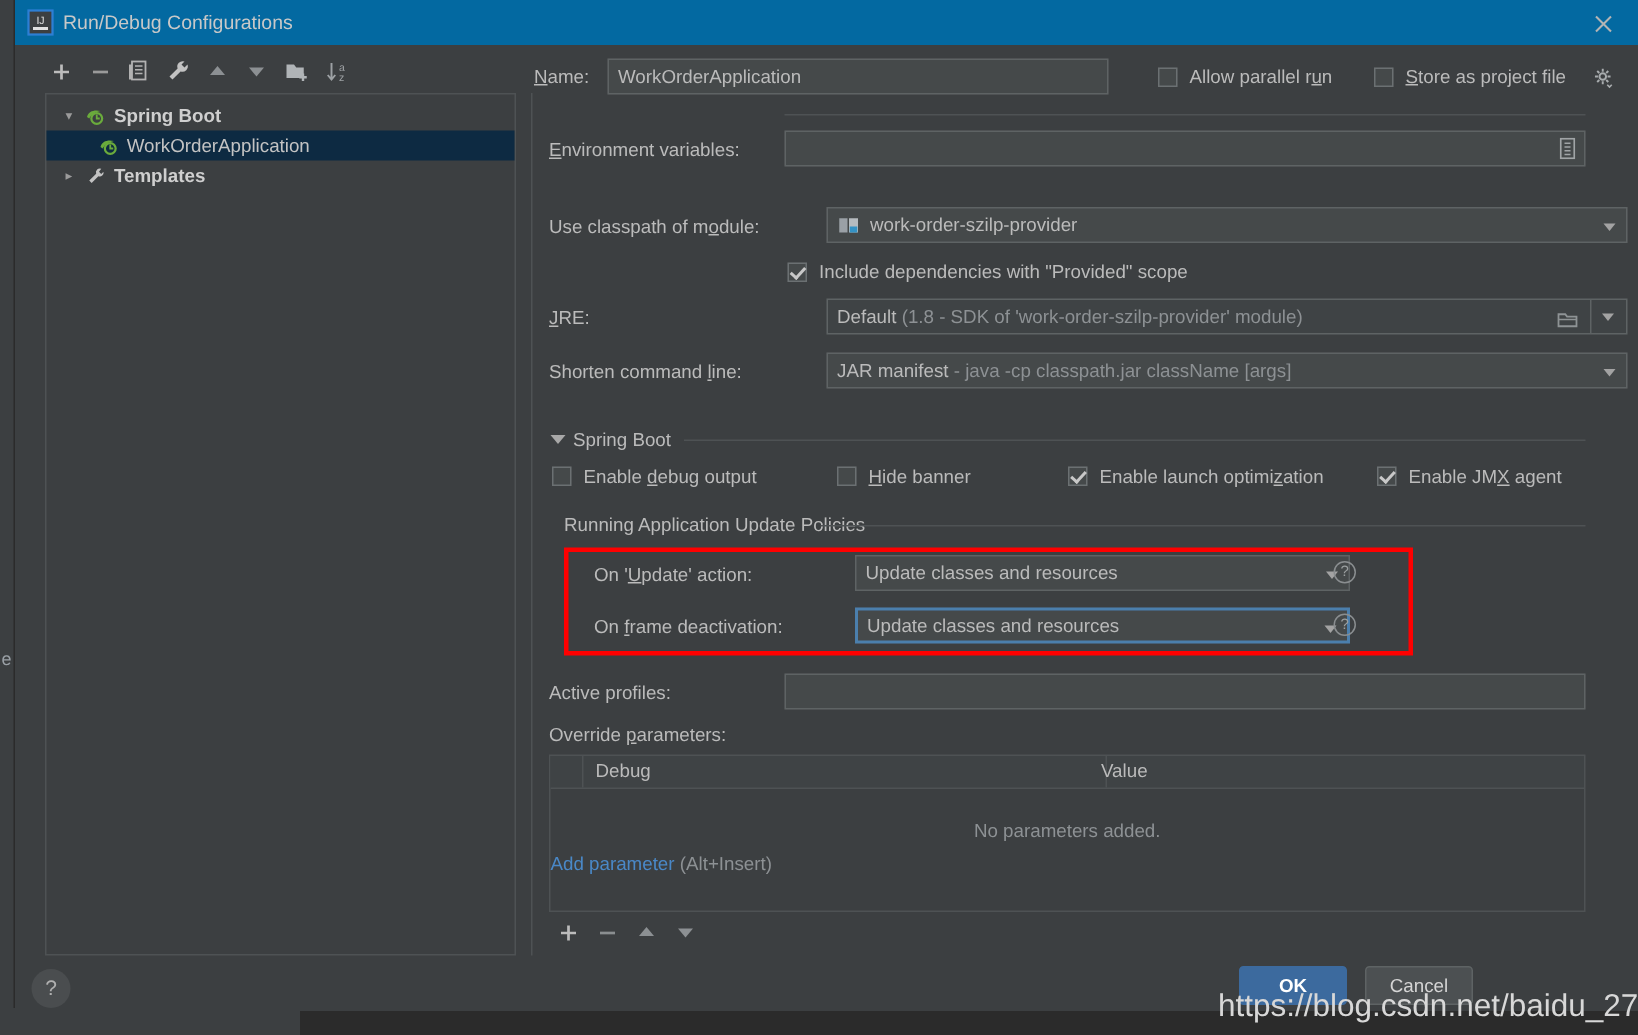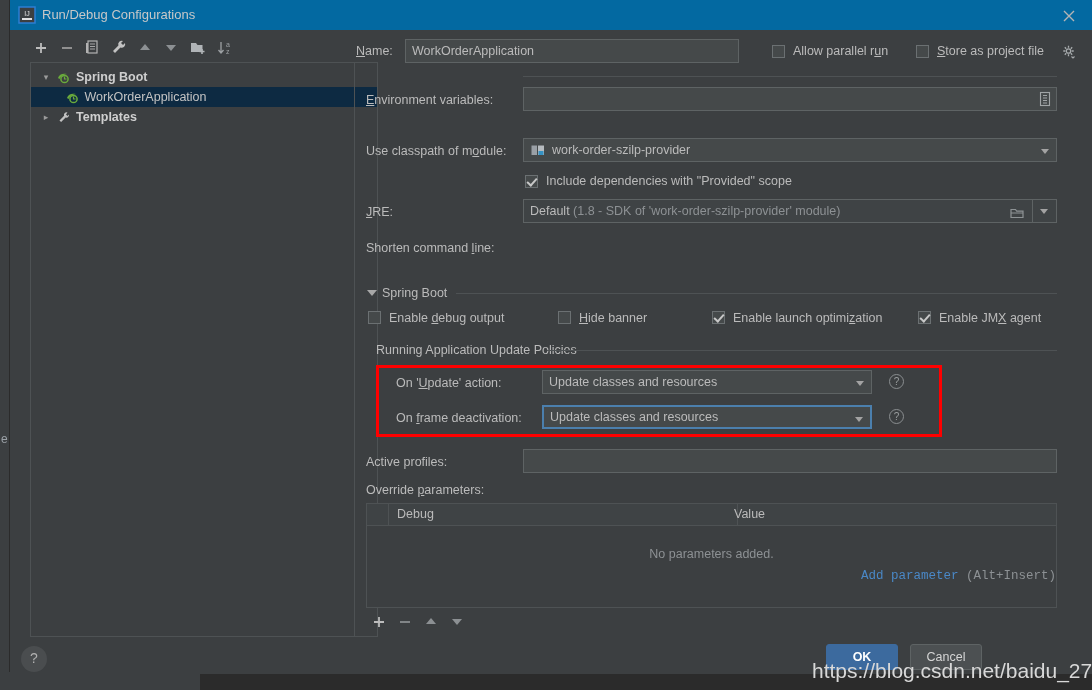--- a/index.html
+++ b/index.html
@@ -56,21 +56,21 @@
   
   .tb {
     position: absolute; left: 18px; top: 36px; width: 316px; height: 26px;
   }
   .tb-btn {
     position: absolute; top: 0; width: 26px; height: 24px; cursor: pointer;
   }
 
   
   .tree {
-    position: absolute; left: 20px; top: 62px; width: 348px; height: 575px;
+    position: absolute; left: 20px; top: 62px; width: 314px; height: 575px;
     background: #3c3f41; border: 1px solid #4e5254;
   }
   .tree-row {
     position: relative; height: 20px; line-height: 20px;
     padding-left: 8px; white-space: nowrap; cursor: pointer;
   }
   .tree-row.selected { background: #0d2a42; }
   .tree-row.lvl2 { padding-left: 34px; }
   .tw {
     display: inline-block; width: 14px; text-align: center;
@@ -100,20 +100,21 @@
     position: absolute; background: #45494a; border: 1px solid #5e6364;
     height: 24px; line-height: 22px; padding: 0 6px;
     color: #bbbbbb; font-size: 12.5px; white-space: nowrap; overflow: hidden;
   }
   .field.empty { background: #45494a; }
   .combo {
     position: absolute; background: #45494a; border: 1px solid #5e6364;
     height: 24px; line-height: 22px; padding: 0 22px 0 6px;
     color: #bbbbbb; font-size: 12.5px; white-space: nowrap; overflow: hidden;
     cursor: pointer;
+    margin-left: 28px;
   }
   .combo.focused { border: 2px solid #4b7fad; line-height: 20px; }
   .combo .arrow {
     position: absolute; right: 7px; top: 10px;
     width: 0; height: 0; border-left: 4px solid transparent;
     border-right: 4px solid transparent; border-top: 5px solid #a3a3a3;
   }
   .gray { color: #8d9194; }
 
   .cbx {
@@ -166,21 +167,21 @@
   .tbl-th {
     position: absolute; top: 0; height: 21px; line-height: 21px;
     font-size: 12.5px; color: #bbbbbb; padding-left: 8px;
     border-right: 1px solid #4e5254;
   }
   .tbl-empty-1 {
     position: absolute; width: 100%; text-align: center; font-size: 12.5px;
     color: #8d9194;
   }
   .tbl-empty-2 {
-    position: absolute; width: 100%; text-align: right; font-size: 12.5px; font-family: Liberation Mono, monospace;
+    position: absolute; width: 100%; text-align: left; font-size: 12.5px;
   }
   .lnk { color: #4a88c7; cursor: pointer; }
 
   .tbl-tb {
     position: absolute; left: 0; height: 26px;
   }
   .tbl-tb-btn { position: absolute; top: 0; width: 26px; height: 24px; cursor: pointer; }
 
   
   .btn {
@@ -366,20 +367,25 @@
           <path d="M1 2.5 h4.5 l1.2 1.6 h6.3 v6.4 h-12 z" fill="none" stroke="#8e9395" stroke-width="1.2"></path>
           <path d="M1 6 h12" stroke="#8e9395" stroke-width="1"></path>
         </svg>
       </span>
       <span style="position:absolute; right:0; top:-1px; width:24px; height:24px; border-left:1px solid #5e6364;">
         <span class="arrow" style="right:8px; top:10px;"></span>
       </span>
     </div>
 
     <div class="row-label" style="left:356px; top:241px;">Shorten command <span class="u">l</span>ine:</div>
+    <div class="combo" style="left:513px; top:235px; width:534px;">
+      <span>JAR manifest</span>
+      <span class="gray">- java -cp classpath.jar className [args]</span>
+      <span class="arrow"></span>
+    </div>
 
     <div class="tri" style="left:357px; top:290px;"></div>
     <div class="sep-title" style="left:372px; top:286px;">Spring Boot</div>
     <div class="sep-line" style="left:446px; top:293px; width:601px;"></div>
 
     <div class="cbx" style="left:358px; top:311px;"></div>
     <div class="cbx-label" style="left:379px; top:311px;">Enable <span class="u">d</span>ebug output</div>
 
     <div class="cbx" style="left:548px; top:311px;"></div>
     <div class="cbx-label" style="left:569px; top:311px;"><span class="u">H</span>ide banner</div>

